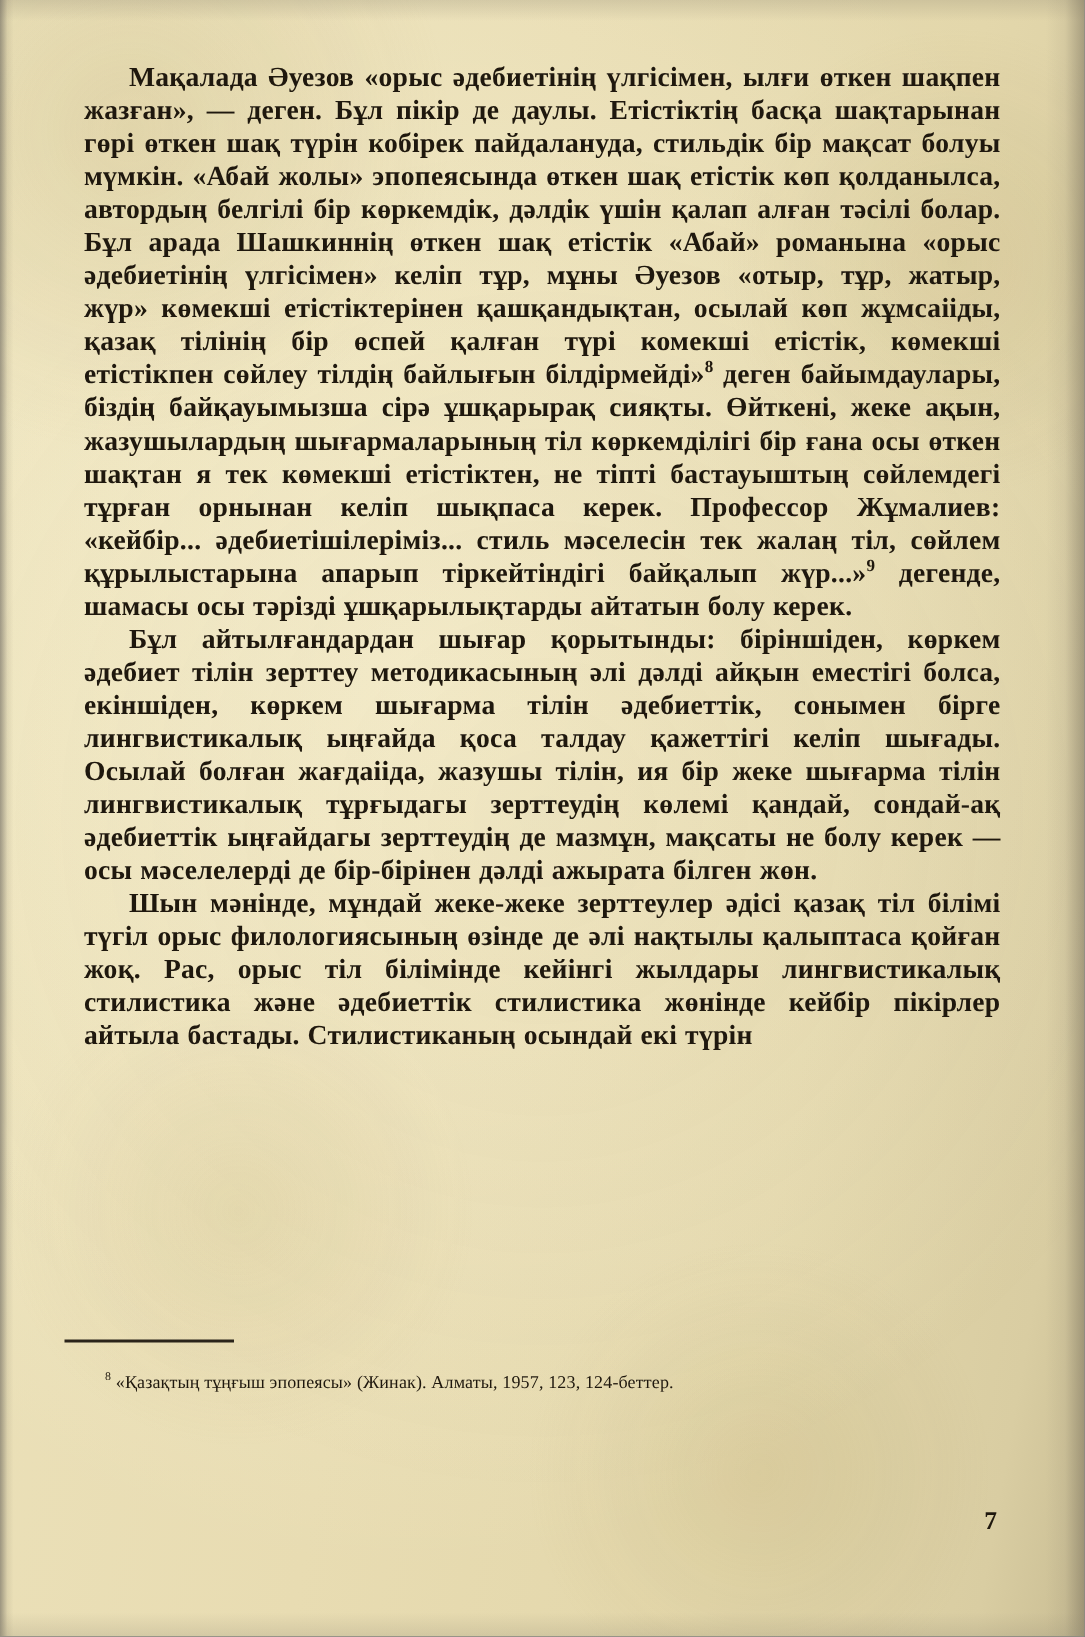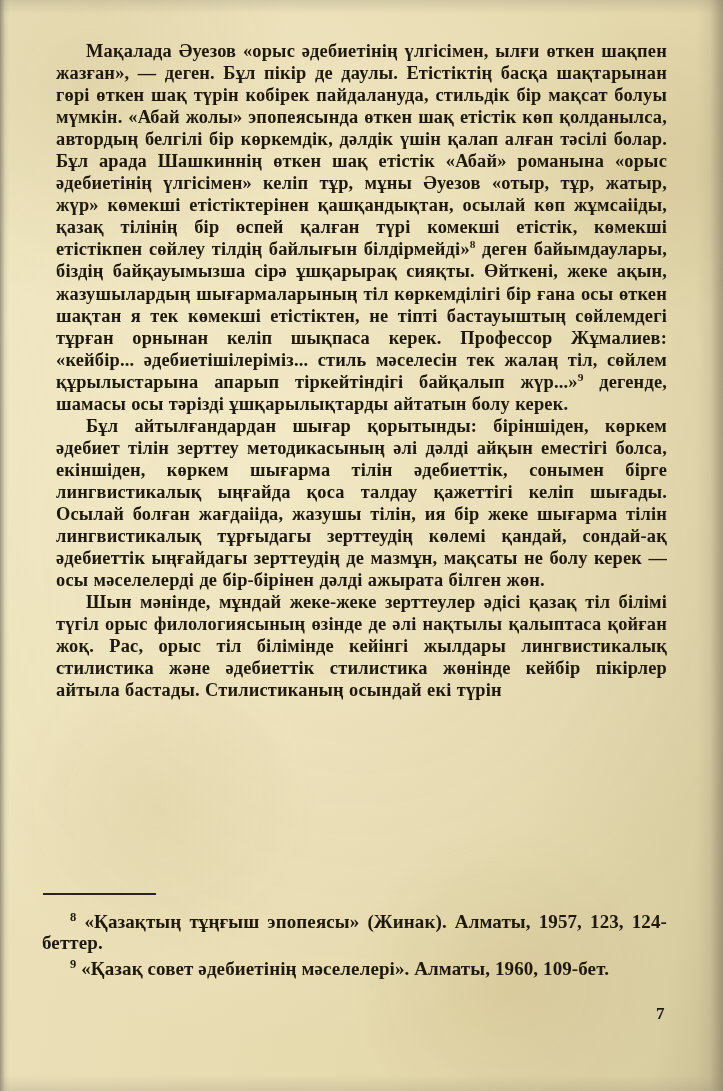--- a/index.html
+++ b/index.html
@@ -100,24 +100,23 @@
     position: absolute;
     left: 42px;
     top: 911px;
     width: 625px;
   }
   p.footnote {
     margin: 0 0 5px 0;
     text-align: justify;
     text-align-last: left;
     text-indent: 28px;
-    font-size: 19px;
+    font-size: 12px;
     line-height: 21px;
     letter-spacing: 0.1px;
-    font-weight: bold;
   }
   p.footnote sup {
     font-size: 0.66em;
     vertical-align: super;
     line-height: 0;
   }
 
   .page-number {
     position: absolute;
     right: 58px;
@@ -146,18 +145,17 @@
   <div class="textblock">
     <p class="para" id="para-1">Мақалада Әуезов «орыс әдебиетінің үлгісімен, ылғи өткен шақпен жазған», — деген. Бұл пікір де даулы. Етістіктің басқа шақтарынан гөрі өткен шақ түрін ко­бірек пайдалануда, стильдік бір мақсат болуы мүмкін. «Абай жолы» эпопеясында өткен шақ етістік көп қол­данылса, автордың белгілі бір көркемдік, дәлдік үшін қалап алған тәсілі болар. Бұл арада Шашкиннің өткен шақ етістік «Абай» романына «орыс әдебиетінің үлгі­сімен» келіп тұр, мұны Әуезов «отыр, тұр, жатыр, жүр» көмекші етістіктерінен қашқандықтан, осылай көп жұмсаііды, қазақ тілінің бір өспей қалған түрі ко­мекші етістік, көмекші етістікпен сөйлеу тілдің бай­лығын білдірмейді»<sup class="fnref">8</sup> деген байымдаулары, біздің бай­қауымызша сірә ұшқарырақ сияқты. Өйткені, жеке ақын, жазушылардың шығармаларының тіл көркемді­лігі бір ғана осы өткен шақтан я тек көмекші етістік­тен, не тіпті бастауыштың сөйлемдегі тұрған орнынан келіп шықпаса керек. Профессор Жұмалиев: «кейбір... әдебиетішілеріміз... стиль мәселесін тек жалаң тіл, сөй­лем құрылыстарына апарып тіркейтіндігі байқалып жүр...»<sup class="fnref">9</sup> дегенде, шамасы осы тәрізді ұшқарылықтар­ды айтатын болу керек.</p>
     <p class="para" id="para-2">Бұл айтылғандардан шығар қорытынды: біріншіден, көркем әдебиет тілін зерттеу методикасының әлі дәлді айқын еместігі болса, екіншіден, көркем шығарма ті­лін әдебиеттік, сонымен бірге лингвистикалық ыңғайда қоса талдау қажеттігі келіп шығады. Осылай болған жағдаііда, жазушы тілін, ия бір жеке шығарма тілін лингвистикалық тұрғыдагы зерттеудің көлемі қандай, сондай-ақ әдебиеттік ыңғайдагы зерттеудің де мазмұн, мақсаты не болу керек — осы мәселелерді де бір-бірінен дәлді ажырата білген жөн.</p>
     <p class="para" id="para-3">Шын мәнінде, мұндай жеке-жеке зерттеулер әдісі қазақ тіл білімі түгіл орыс филологиясының өзінде де әлі нақтылы қалыптаса қойған жоқ. Рас, орыс тіл білімінде кейінгі жылдары лингвистикалық стилисти­ка және әдебиеттік стилистика жөнінде кейбір пікірлер айтыла бастады. Стилистиканың осындай екі түрін</p>
   </div>
 
   <div class="footnote-rule"></div>
 
   <div class="footnotes">
     <p class="footnote" id="fn-1"><sup>8</sup> «Қазақтың тұңғыш эпопеясы» (Жинак). Алматы, 1957, 123, 124-беттер.</p>
-    <p class="footnote" id="fn-2"><sup>9</sup> «Қазақ совет әдебиетінің мәселелері». Алматы, 1960, 109-бет.</p>
   </div>
 
   <div class="page-number">7</div>
 
 </div>
 
 </body></html>

